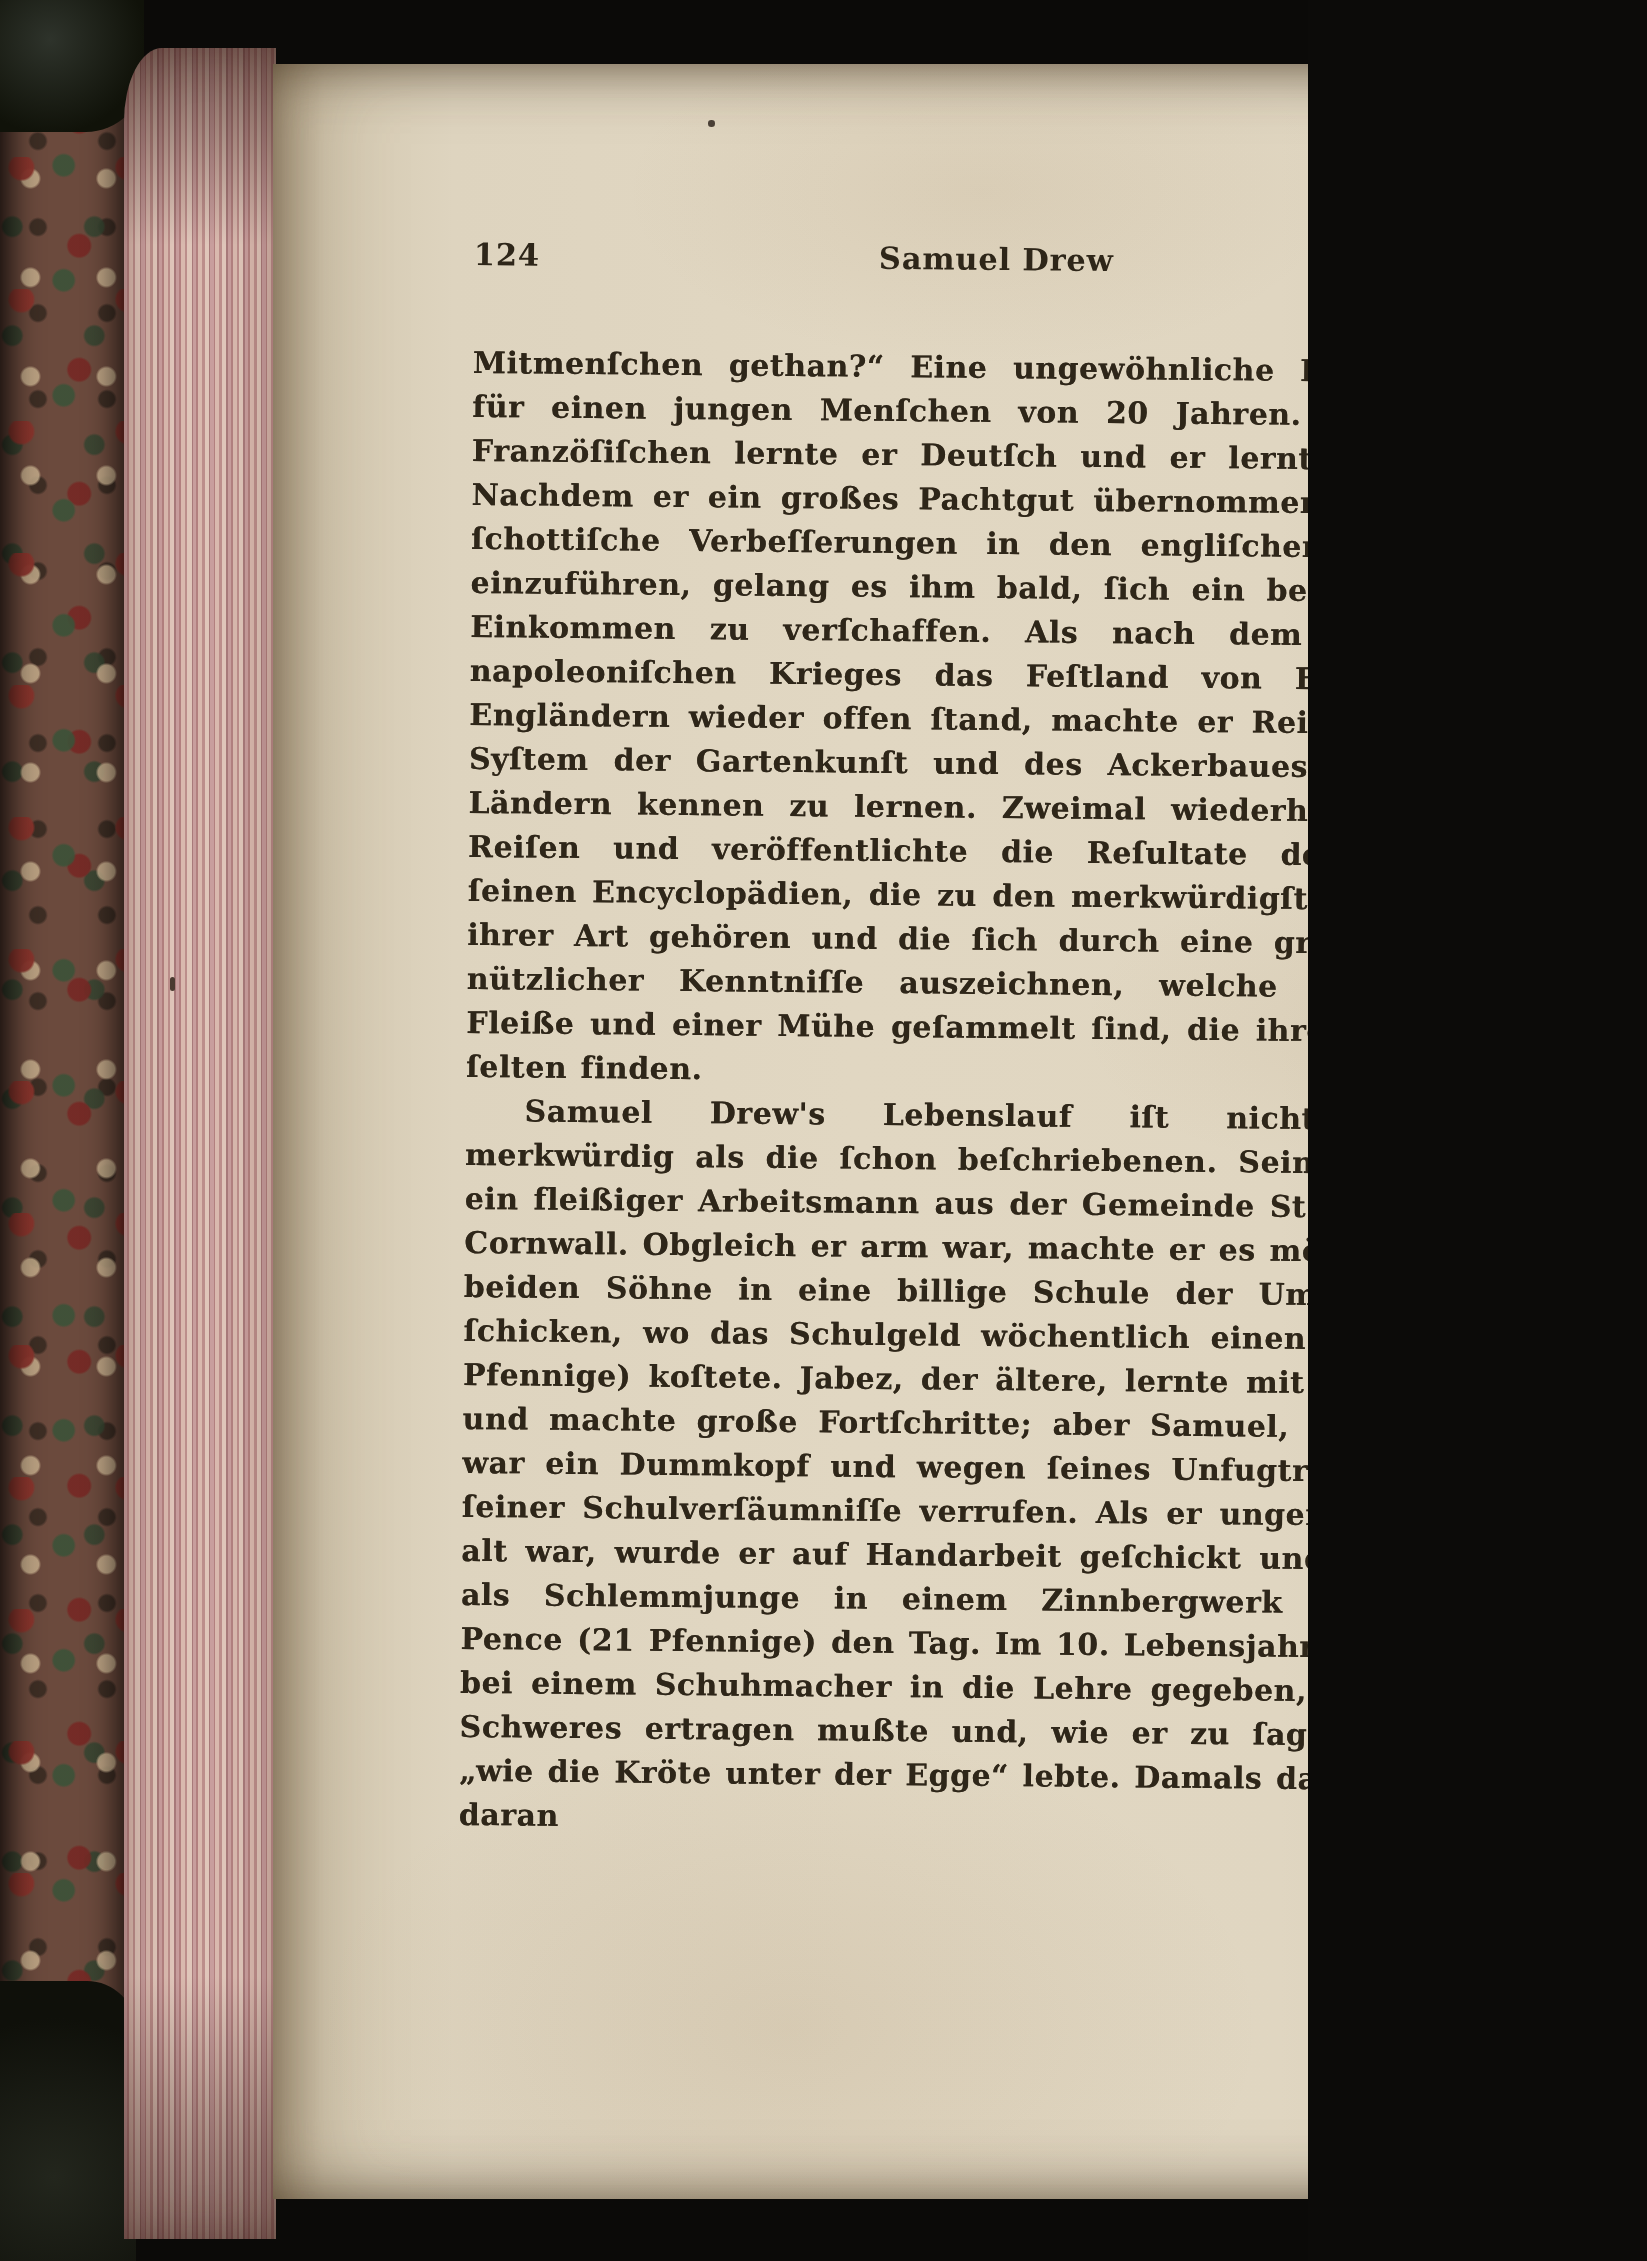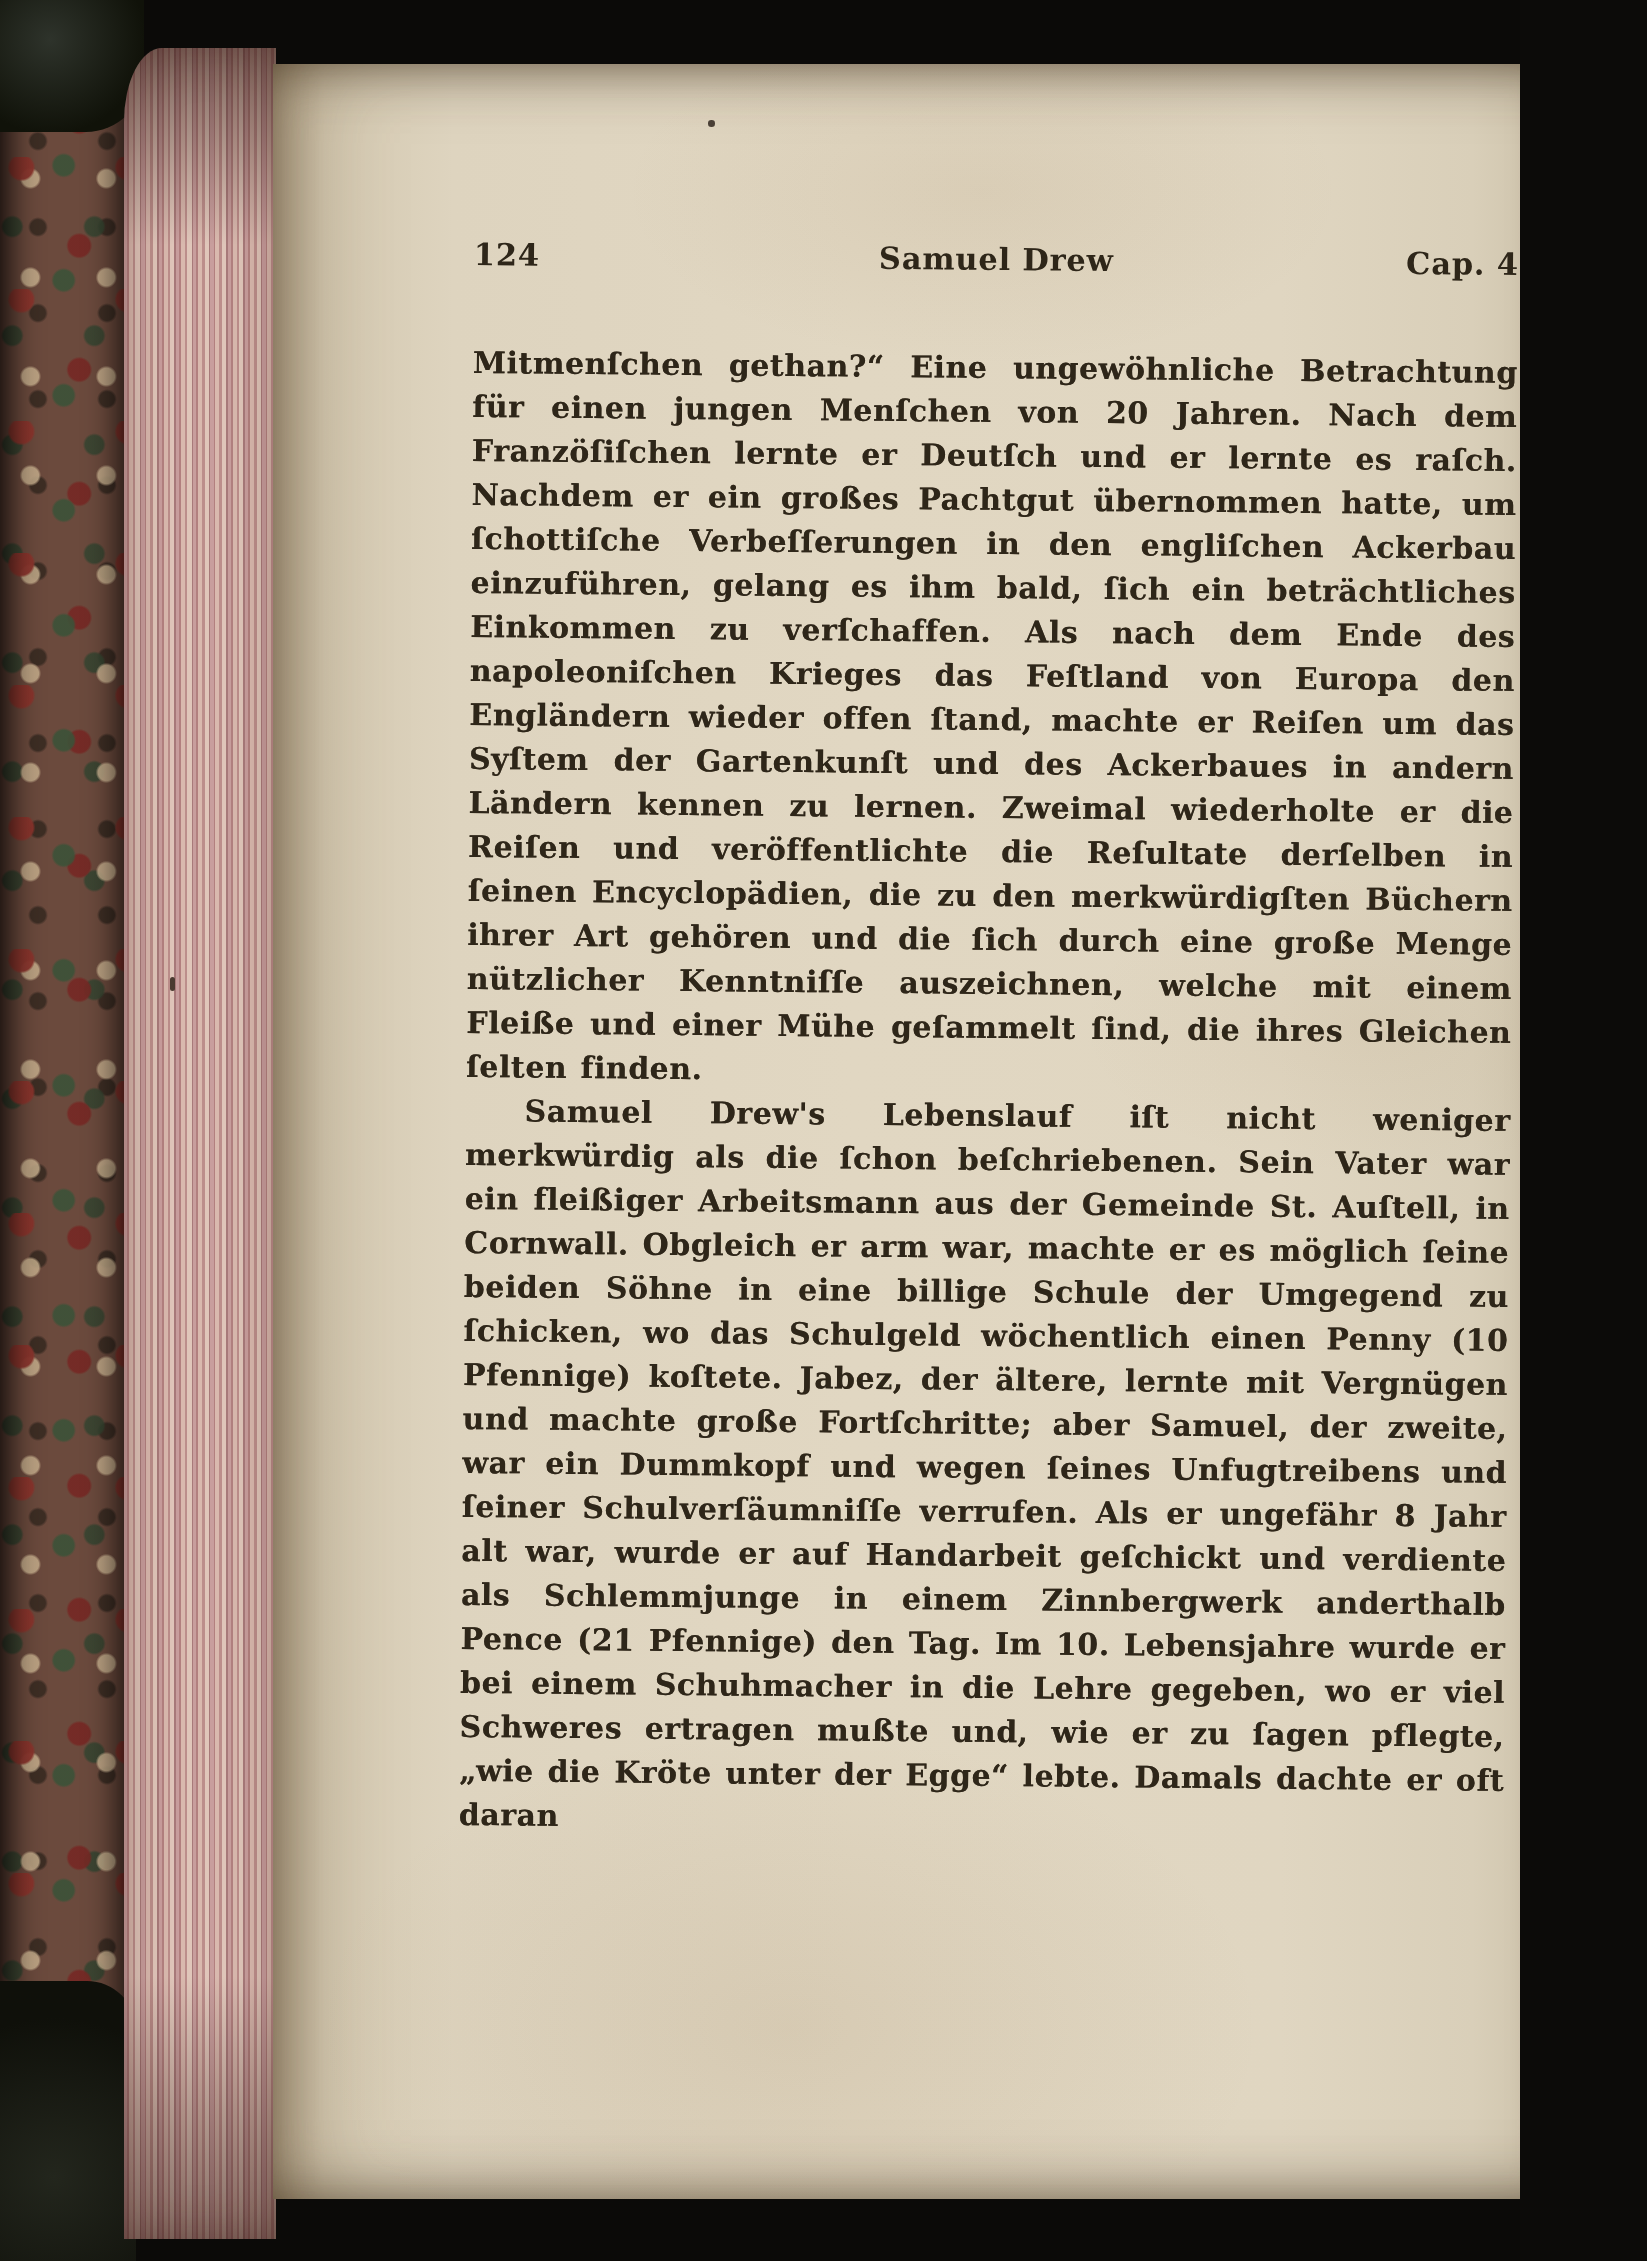--- a/index.html
+++ b/index.html
@@ -2,21 +2,21 @@
 <html style="--page: #e0d6c1; --ink: #2e2619; --page-edge-pink: #c89e9d; --cover-marble: #6b4a3d; --background: #0c0b09;font-size:13px"><head>
 <meta charset="utf-8">
 <style>
   html, body {
     margin: 0;
     padding: 0;
     background: #0c0b09;
   }
   .scene {
     position: relative;
-    width: 1520px;
+    width: 1308px;
     height: 2261px;
     background:
       radial-gradient(ellipse 1153px 741px at 55% 40%, #15130f, transparent 80%),
       #0b0a08;
     overflow: hidden;
     font-family: "DejaVu Serif", serif;
   }
 
   
   .cover-strip {

